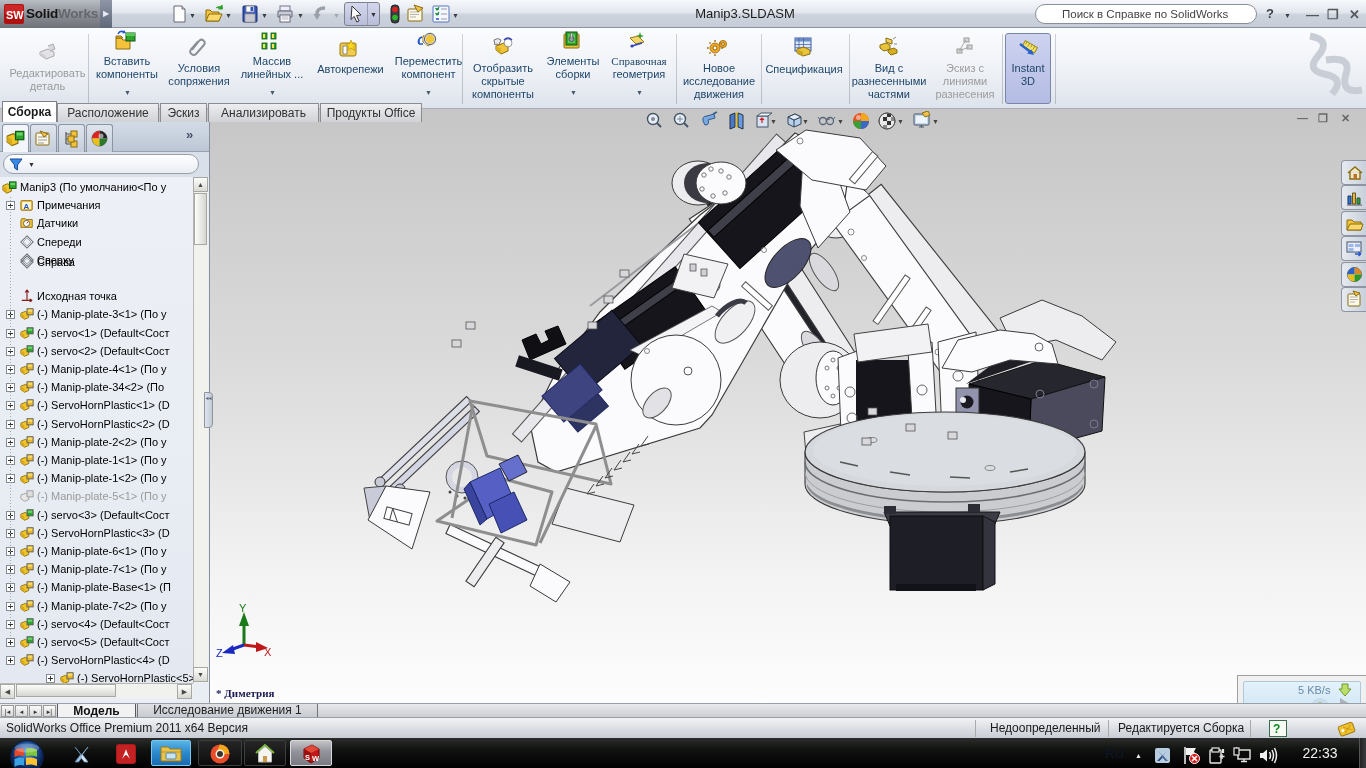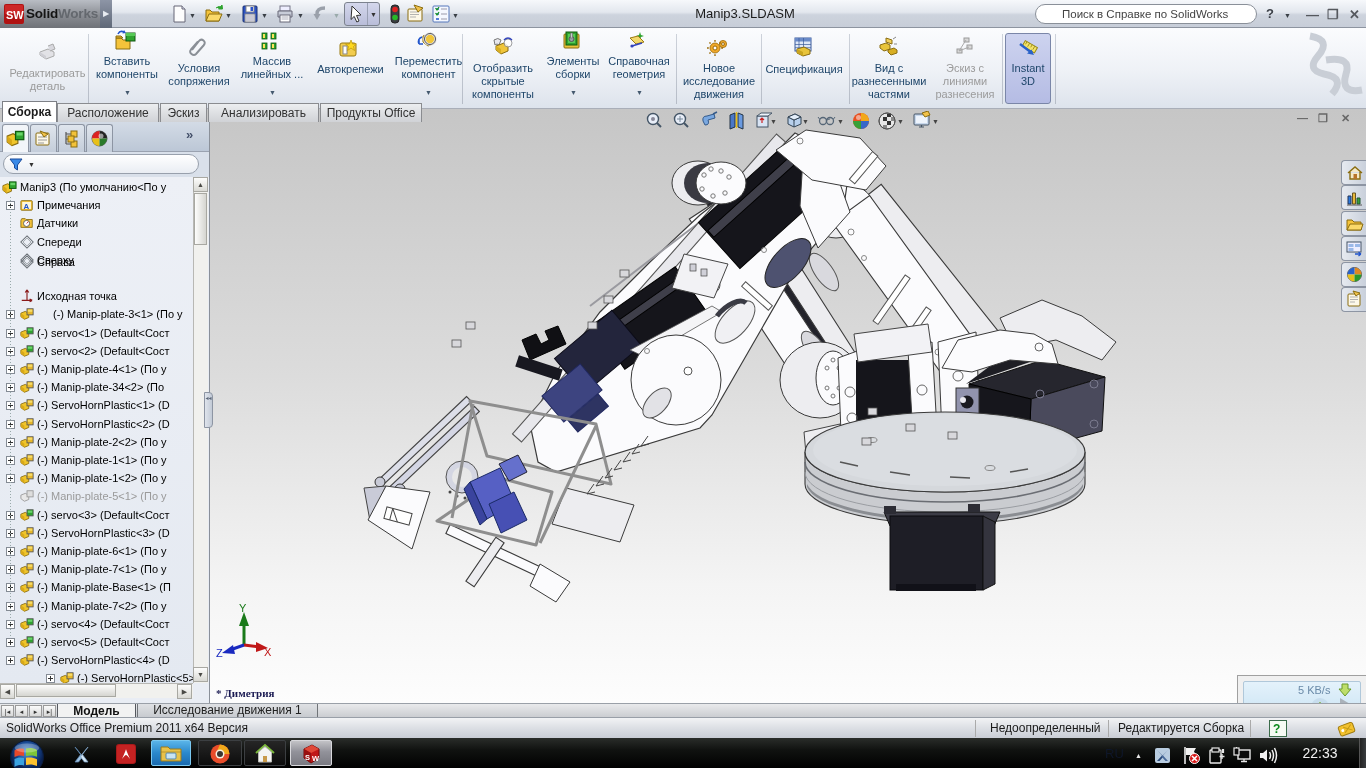--- a/index.html
+++ b/index.html
@@ -438,21 +438,21 @@
       <div class="rlabel" style="left:538px;top:55px;width:70px;">Элементы</div>
       <div class="rlabel" style="left:538px;top:68px;width:70px;">сборки</div>
       <div class="abs" style="left:560px;top:30px;width:26px;height:24px;"><svg width="24" height="22" viewBox="0 0 24 22">
           <rect x="4" y="4" width="15" height="14" rx="1" fill="#e8c43a" stroke="#8a6d10"></rect>
           <rect x="6" y="2" width="11" height="13" fill="#2fa32f" stroke="#0e5a0e"></rect>
           <rect x="8" y="4" width="7" height="9" fill="#57c957"></rect>
           <circle cx="11.5" cy="9" r="2.5" fill="#9aa0a8" stroke="#555"></circle>
           <rect x="10.5" y="3" width="2" height="5" fill="#c8ccd2" stroke="#666" stroke-width="0.6"></rect>
         </svg></div>
       <div class="abs" style="left:570px;top:89px;font-size:7px;color:#44596e;">▼</div>
-      <div class="rlabel" style="left:597px;top:55px;width:84px;">Справочная</div>
+      <div class="rlabel" style="left:597px;top:55px;width:84px;font-family:Liberation Serif, serif;">Справочная</div>
       <div class="rlabel" style="left:597px;top:68px;width:84px;">геометрия</div>
       <div class="abs" style="left:626px;top:30px;width:26px;height:24px;"><svg width="24" height="22" viewBox="0 0 24 22">
           <path d="M14 2 L15 5 L18 6 L15 7 L14 10 L13 7 L10 6 L13 5 Z" fill="#2fa32f"></path>
           <path d="M4 8 L12 6 L18 12 L10 14 Z" fill="#f2d86a" stroke="#9a7a12"></path>
           <path d="M6 16 L16 13" stroke="#3344bb" stroke-width="1.6"></path>
           <circle cx="6" cy="16" r="1.6" fill="#3344bb"></circle>
         </svg></div>
       <div class="abs" style="left:636px;top:89px;font-size:7px;color:#44596e;">▼</div>
       <div class="rlabel" style="left:670px;top:62px;width:98px;">Новое</div>
       <div class="rlabel" style="left:670px;top:75px;width:98px;">исследование</div>
@@ -632,21 +632,21 @@
           <span class="abs" style="left:6px;top:4px;"><svg width="9" height="9" viewBox="0 0 9 9">
               <rect x="0.5" y="0.5" width="8" height="8" fill="#fff" stroke="#848b94"></rect>
               <path d="M2 4.5 L7 4.5 M4.5 2 L4.5 7" stroke="#333" stroke-width="1"></path>
             </svg></span>
           <span class="abs" style="left:20px;top:2px;"><svg width="14" height="14" viewBox="0 0 16 16">
               <path d="M1 7 L6 5 L10 7 L10 12 L5 14 L1 11 Z" fill="#f0c52a" stroke="#8a6d10"></path>
               <path d="M1 7 L1 11 L5 14 L5 10 Z" fill="#d8a818"></path>
               <rect x="8" y="2" width="7" height="7" fill="#e8b82a" stroke="#555"></rect>
               <rect x="9" y="3" width="5" height="2.5" fill="#f6dc6a"></rect>
             </svg></span>
-          <span class="txt" style="left:37px;margin-left:16px;">(-) Manip-plate-3&lt;1&gt; (По у</span>
+          <span class="txt" style="left:37px;">(-) Manip-plate-3&lt;1&gt; (По у</span>
         </div>
         <div class="trow" style="top:147px;">
           <span class="abs" style="left:6px;top:4px;"><svg width="9" height="9" viewBox="0 0 9 9">
               <rect x="0.5" y="0.5" width="8" height="8" fill="#fff" stroke="#848b94"></rect>
               <path d="M2 4.5 L7 4.5 M4.5 2 L4.5 7" stroke="#333" stroke-width="1"></path>
             </svg></span>
           <span class="abs" style="left:20px;top:2px;"><svg width="14" height="14" viewBox="0 0 16 16">
               <path d="M1 7 L6 5 L10 7 L10 12 L5 14 L1 11 Z" fill="#f0c52a" stroke="#8a6d10"></path>
               <path d="M1 7 L1 11 L5 14 L5 10 Z" fill="#d8a818"></path>
               <rect x="8" y="2" width="7" height="7" fill="#2fa32f" stroke="#555"></rect>

